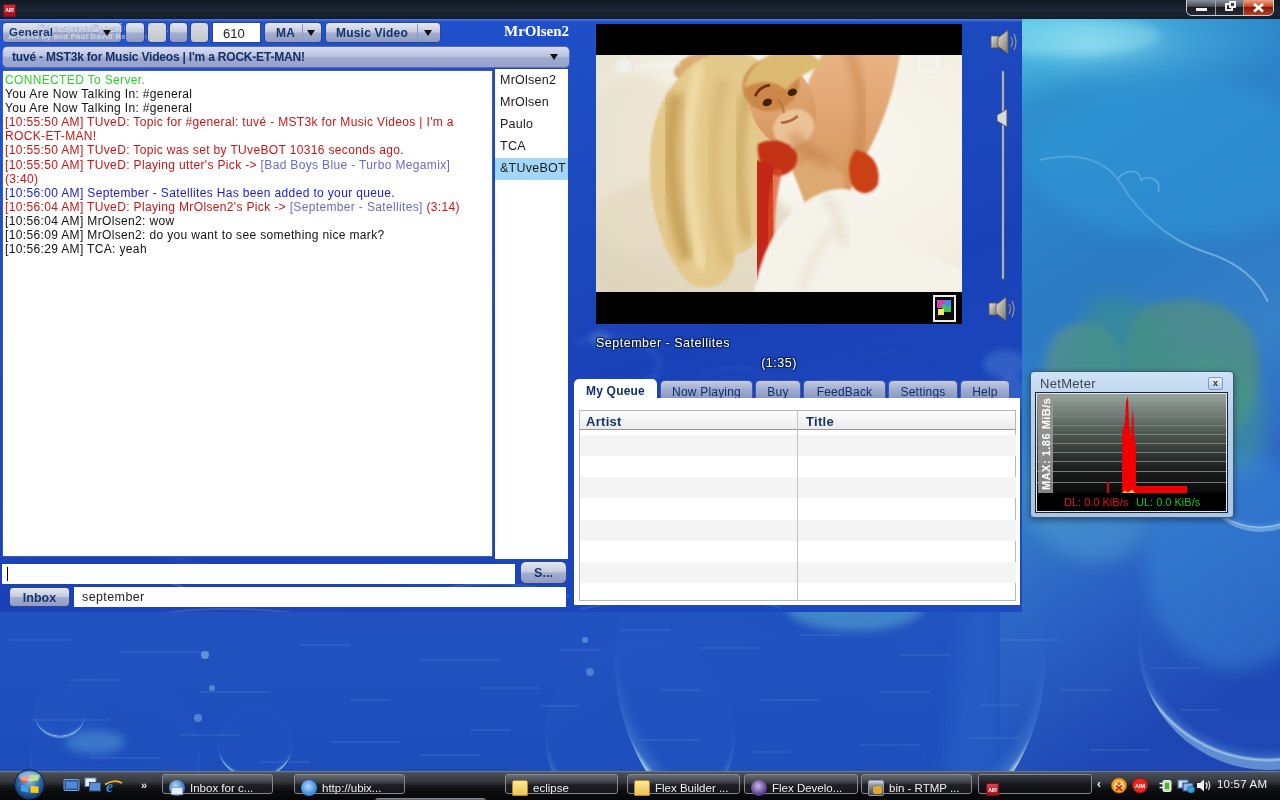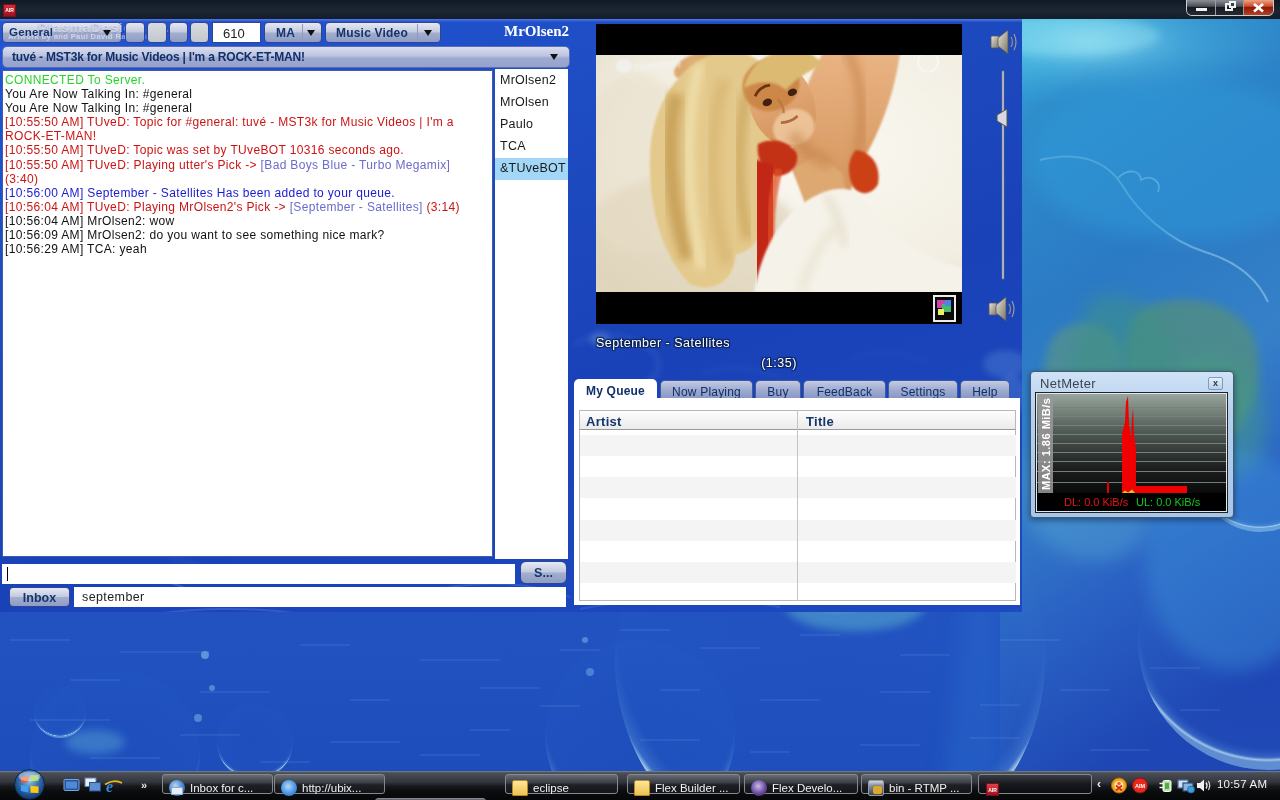--- a/index.html
+++ b/index.html
@@ -453,21 +453,21 @@
     <rect x="2" y="3.5" width="15" height="11" rx="1" fill="#24549c" stroke="#7aa2d4" stroke-width="1"></rect>
     <rect x="4" y="5.5" width="11" height="7" fill="#4f8ad8"></rect>
     <rect x="23" y="2" width="11" height="8.5" fill="#e8eef8" stroke="#5580b8" stroke-width="1"></rect>
     <rect x="27.5" y="6.5" width="11" height="8.5" fill="#5d8fd2" stroke="#2a5088" stroke-width="1"></rect>
     <text x="44" y="15.5" font-size="16" font-style="italic" font-weight="bold" fill="#2e8ae0" font-family="Liberation Serif">e</text>
     <path d="M43,8.5 Q52,2.5 60,7" stroke="#e8b820" stroke-width="1.7" fill="none"></path>
     <text x="79" y="13" font-size="11" font-weight="bold" fill="#e8e8e8">»</text>
   </svg>
 
   <div class="tbtn" style="left:162px; width:111px;"><span class="ticon" id="ic-tb"></span>Inbox for c...</div>
-  <div class="tbtn" style="left:274px; width:111px;"><span class="ticon" id="ic-ie"></span>http://ubix...</div>
+  <div class="tbtn" style="left:294px; width:111px;"><span class="ticon" id="ic-ie"></span>http://ubix...</div>
   <div class="tbtn" style="left:375px; width:111px;margin-top:24px;"><span class="ticon" id="ic-np"></span>.log - Note...</div>
   <div class="tbtn" style="left:505px; width:113px;"><span class="ticon" id="ic-fo1"></span>eclipse</div>
   <div class="tbtn" style="left:627px; width:113px;"><span class="ticon" id="ic-fo2"></span>Flex Builder ...</div>
   <div class="tbtn" style="left:744px; width:114px;"><span class="ticon" id="ic-ec"></span>Flex Develo...</div>
   <div class="tbtn" style="left:861px; width:111px;"><span class="ticon" id="ic-cmd"></span>bin - RTMP ...</div>
   <div class="tbtn" style="left:978px; width:114px; background:linear-gradient(180deg,#3a3d44 0%,#17191e 50%,#0c0d10 100%);"><span style="display:inline-block; width:13px; height:13px; background:linear-gradient(180deg,#e04048,#a01020); border:1px solid #701018; color:#fff; font-size:5px; font-weight:bold; text-align:center; line-height:12px; margin:0 4px 0 7px; vertical-align:-2px;">AIR</span></div>
 
   <div class="abs" style="left:1097px; top:777px; color:#eee; font-size:12px; font-weight:bold;">‹</div>
   <svg class="abs" style="left:1110px; top:777px;" width="105" height="17" viewBox="0 0 105 17">
     <circle cx="9" cy="8.5" r="7.5" fill="#f5a722" stroke="#b06a10" stroke-width="1"></circle>

